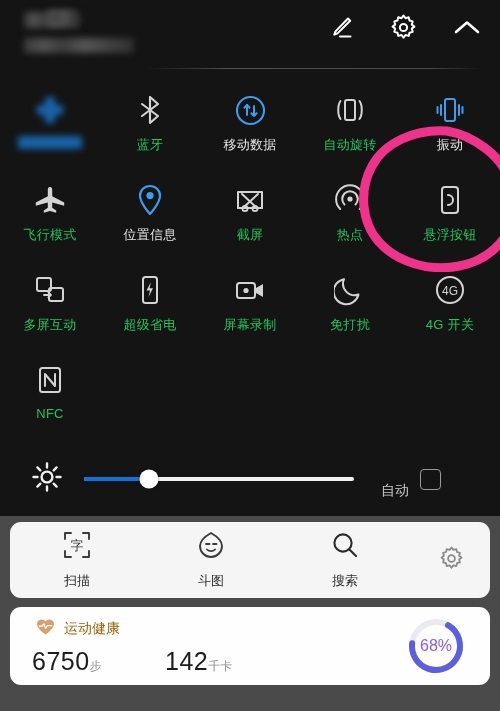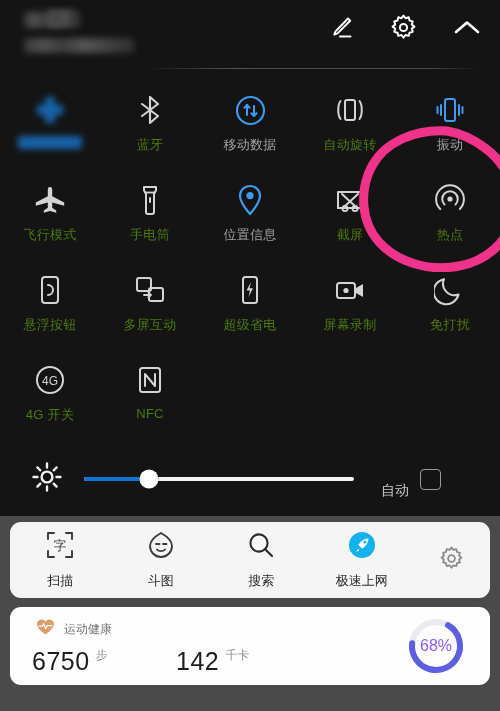--- a/index.html
+++ b/index.html
@@ -54,25 +54,25 @@
   .tile {
     display: flex; flex-direction: column;
     align-items: center; justify-content: flex-start;
     padding-top: 10px;
     position: relative;
   }
   .tile .ico { height: 40px; display: flex; align-items: center; justify-content: flex-start; }
   .tile .lbl {
     margin-top: 6px;
     font-size: 13px;
-    color: #4d7c0f;
+    color: #22c55e;
     letter-spacing: .3px;
     white-space: nowrap;
   }
-  .tile.on .lbl { color: #a3a3a3; }
+  .tile.on .lbl { color: #e5e5e5; }
   .tile.empty { visibility: hidden; }
   .tile.blurred .ico, .tile.blurred .lbl { filter: blur(3.4px); }
   .tile.blurred .lbl {
     color: transparent; background: #1763a8; border-radius: 2px;
     width: 64px; height: 13px;
   }
   
   .bright {
     position: absolute; left: 0; top: 455px;
     width: 500px; height: 48px;
@@ -122,29 +122,29 @@
   .app .lbl { margin-top: 12px; font-size: 13px; color: #2b2b2b; white-space: nowrap; }
   .apps-gear { width: 78px; display: flex; align-items: center; justify-content: center; }
   .card-health {
     left: 10px; top: 607px; width: 480px; height: 78px;
     background: #fefefe;
   }
   .health-title {
     position: absolute; left: 26px; top: 11px;
     display: flex; align-items: center; gap: 9px;
   }
-  .health-title .name { font-size: 12px; color: #737373; }
+  .health-title .name { font-size: 14px; color: #a16207; }
   .stat {
     position: absolute; bottom: 11px;
-    display: flex; gap: 6px;
+    display: flex; align-items: flex-end; gap: 0;
   }
   .stat .num { font-size: 25px; color: #1d1d1d; line-height: 1; letter-spacing: .5px; }
   .stat .unit { font-size: 12px; color: #8d8d8d; line-height: 1; padding-bottom: 2px; }
   .stat-steps { left: 22px; }
-  .stat-cal { left: 166px; }
+  .stat-cal { left: 155px; }
   .ring { position: absolute; right: 24px; top: 9px; width: 60px; height: 60px; }
   .ring .pct {
     position: absolute; inset: 0;
     display: flex; align-items: center; justify-content: center;
     font-size: 16px; color: #8b5cf6;
   }
   
   .annot {
     position: absolute; left: 355px; top: 126px;
     width: 160px; height: 146px;
@@ -240,30 +240,20 @@
       <div class="tile">
         <span class="ico">
           <svg width="34" height="32" viewBox="0 0 34 32" fill="none">
             <path d="M17 3 c1.6 0 2.2 1.3 2.2 3 v6.3 l12 6.2 v3.2 l-12-3.3 v5.4 l4 2.8 v2.1 l-6.2-1.6 -6.2 1.6 v-2.1 l4-2.8 v-5.4 l-12 3.3 v-3.2 l12-6.2 V6 c0-1.7 .6-3 2.2-3z" fill="#d4d4d4"></path>
           </svg>
         </span>
         <span class="lbl">飞行模式</span>
       </div>
 
 
-      <div class="tile">
-        <span class="ico">
-          <svg width="26" height="34" viewBox="0 0 26 34" fill="none">
-            <path d="M7 4 h12 v3.5 l-2 3 v18.5 a2 2 0 0 1 -2 2 h-4 a2 2 0 0 1 -2 -2 V10.5 l-2 -3 z" stroke="#d4d4d4" stroke-width="2" stroke-linejoin="round"></path>
-            <path d="M7 9.5 h12" stroke="#d4d4d4" stroke-width="1.8"></path>
-            <path d="M13 15 v4" stroke="#d4d4d4" stroke-width="2" stroke-linecap="round"></path>
-          </svg>
-        </span>
-        <span class="lbl">手电筒</span>
-      </div>
 
       <div class="tile on">
         <span class="ico">
           <svg width="28" height="34" viewBox="0 0 28 34" fill="none">
             <path d="M14 3 c-5.6 0-10 4.3-10 9.8 C4 20 14 31 14 31 S24 20 24 12.8 C24 7.3 19.6 3 14 3z" stroke="#3d9bf0" stroke-width="2.2" stroke-linejoin="round"></path>
             <circle cx="14" cy="12.6" r="3.6" fill="#3d9bf0"></circle>
           </svg>
         </span>
         <span class="lbl">位置信息</span>
       </div>
@@ -413,31 +403,20 @@
       <div class="app">
         <span class="ico">
           <svg width="30" height="30" viewBox="0 0 30 30" fill="none">
             <circle cx="13" cy="13" r="8.6" stroke="#2b2b2b" stroke-width="2.1"></circle>
             <path d="M19.4 19.4 L26 26" stroke="#2b2b2b" stroke-width="2.1" stroke-linecap="round"></path>
           </svg>
         </span>
         <span class="lbl">搜索</span>
       </div>
 
-      <div class="app">
-        <span class="ico">
-          <svg width="30" height="30" viewBox="0 0 30 30" fill="none">
-            <circle cx="15" cy="15" r="13" fill="#13b2ef"></circle>
-            <path d="M21.5 8.5 c-4.5 .2 -7.8 2.6 -10.2 6.4 l3.9 3.9 c3.7-2.5 6.1-5.8 6.3-10.3z" fill="#fff"></path>
-            <circle cx="18" cy="12" r="1.6" fill="#13b2ef"></circle>
-            <path d="M11.5 18.5 l-2.6 3.2 3.3-1 z" fill="#fff"></path>
-          </svg>
-        </span>
-        <span class="lbl">极速上网</span>
-      </div>
     </div>
 
     <div class="apps-gear">
       <span>
         <svg width="27" height="27" viewBox="0 0 27 27" fill="none">
           <circle cx="13.5" cy="13.5" r="3.4" stroke="#8a8a8a" stroke-width="1.8"></circle>
           <path d="M13.5 2.5 l1.9 2.4 2.9-.8 .7 2.9 2.9 .8 -.8 2.9 2.4 1.9 -2.4 1.9 .8 2.9 -2.9 .8 -.7 2.9 -2.9-.8 -1.9 2.4 -1.9-2.4 -2.9 .8 -.7-2.9 -2.9-.8 .8-2.9 -2.4-1.9 2.4-1.9 -.8-2.9 2.9-.8 .7-2.9 2.9 .8 Z" stroke="#8a8a8a" stroke-width="1.8" stroke-linejoin="round"></path>
         </svg>
       </span>
     </div>

